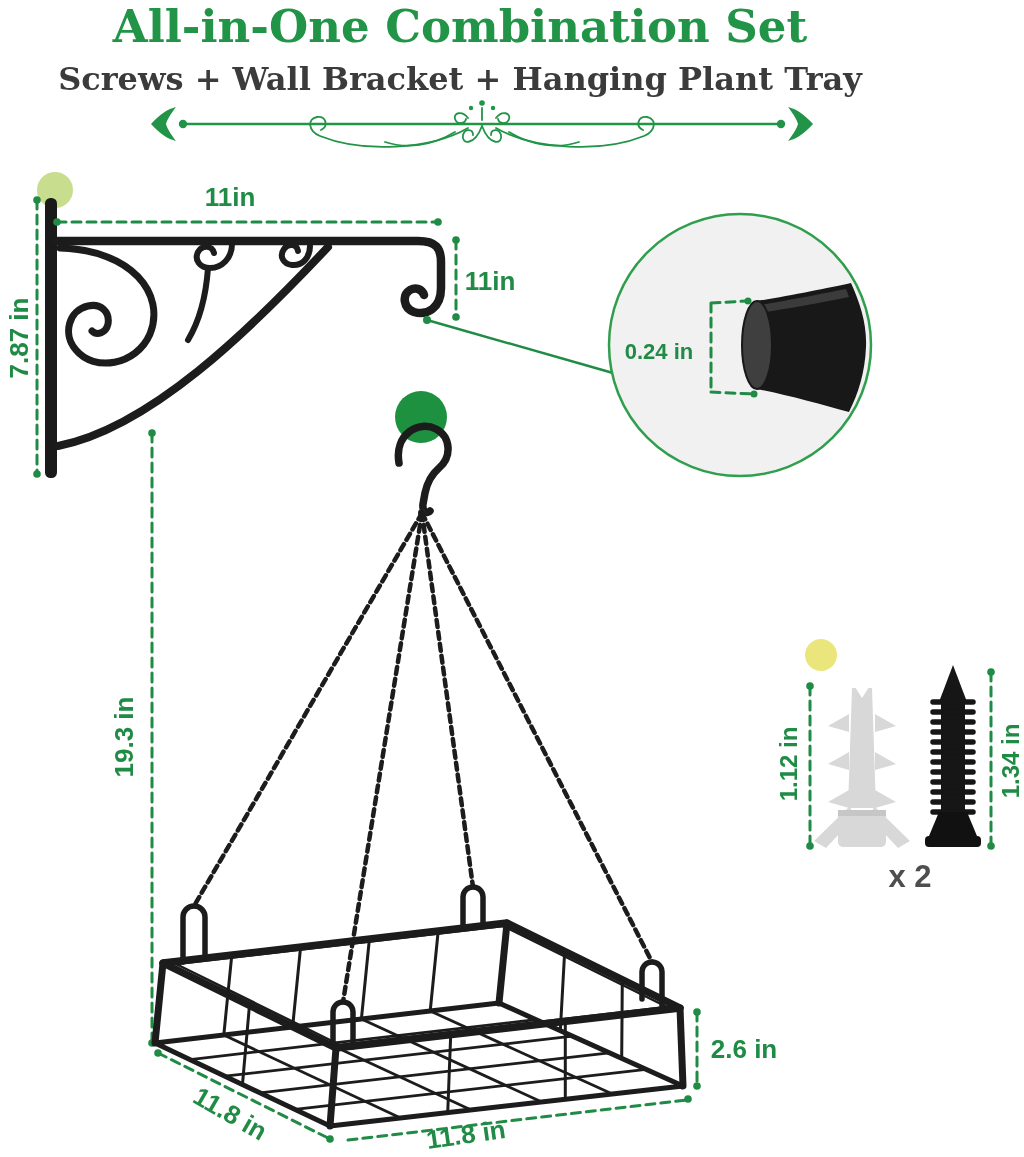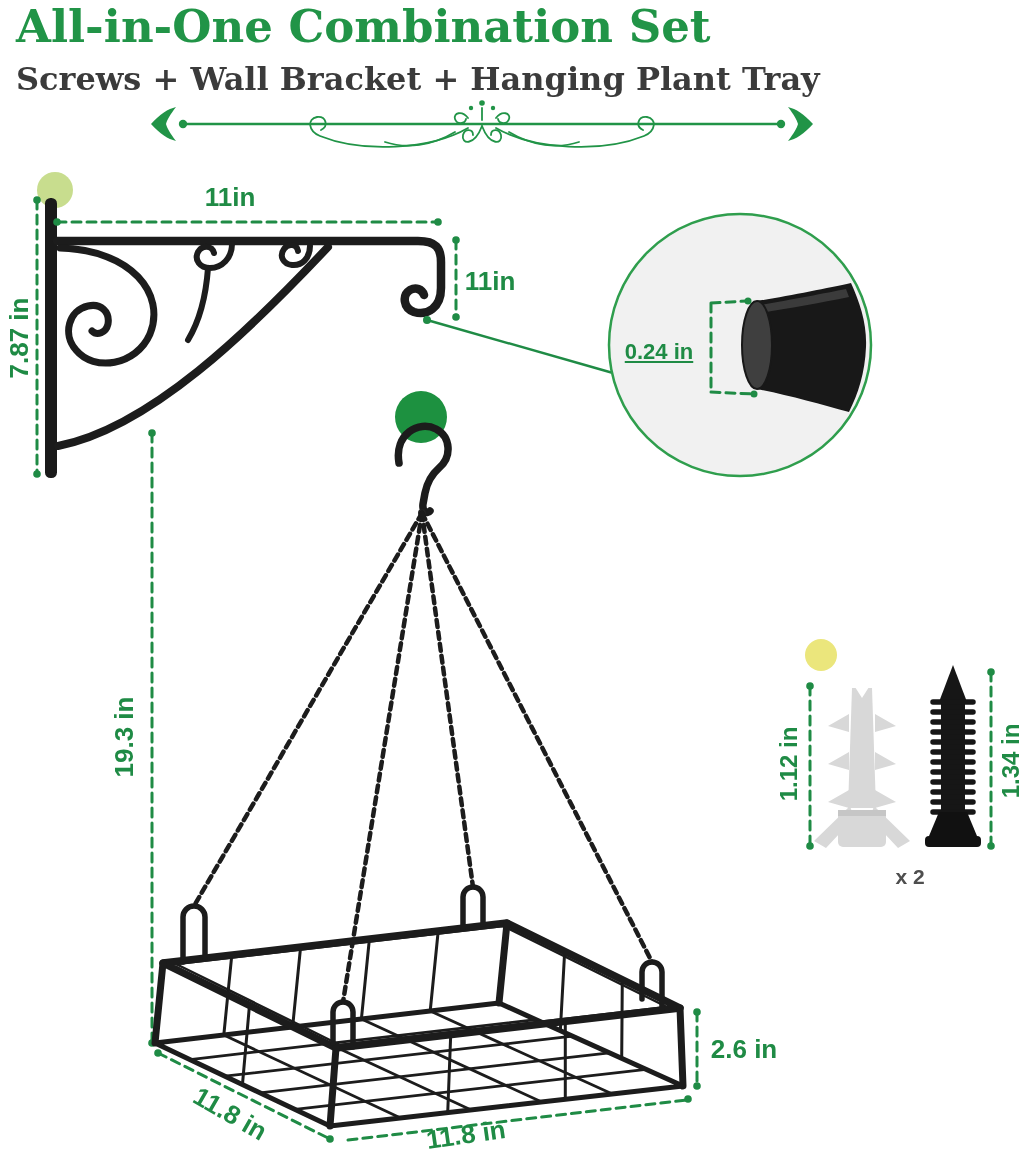--- a/index.html
+++ b/index.html
@@ -6,39 +6,39 @@
     --title-green:#219447;
     --dimension-green:#1f8b45;
     --subtitle-gray:#3b3b3b;
     --light-green-dot:#c8dd8e;
     --green-dot:#1d9140;
     --yellow-dot:#ebe67c;
   }
   html,body{margin:0;padding:0;background:#ffffff;}
   .canvas{position:relative;width:1024px;height:1157px;background:#fff;overflow:hidden;
           font-family:"Liberation Sans",sans-serif;}
-  .header{position:absolute;left:16px;top:0;width:920px;}
+  .header{position:absolute;left:0;top:0;width:920px;text-align:center;}
   .title{font-family:"DejaVu Serif","Liberation Serif",serif;font-weight:bold;
          font-size:45px;line-height:1.0;color:var(--title-green);margin-top:4px;letter-spacing:0px;}
   .subtitle{font-family:"DejaVu Serif","Liberation Serif",serif;font-weight:bold;
          font-size:32px;line-height:1.0;color:var(--subtitle-gray);margin-top:14px;}
   .art{position:absolute;left:0;top:0;}
   .dim{position:absolute;color:var(--dimension-green);font-weight:bold;font-size:26px;
        white-space:nowrap;transform:translate(-50%,-50%);}
   .d-bw{left:230px;top:197px;}
   .d-bh{left:19px;top:338px;transform:translate(-50%,-50%) rotate(-90deg);}
   .d-hd{left:490px;top:281px;}
-  .d-rod{left:659px;top:352px;font-size:22px;text-decoration:underline;}
+  .d-rod{left:659px;top:352px;font-size:22px;}
   .d-hh{left:124px;top:737px;transform:translate(-50%,-50%) rotate(-90deg);}
   .d-ls{left:230px;top:1114px;transform:translate(-50%,-50%) rotate(30deg);}
   .d-fw{left:466px;top:1135px;transform:translate(-50%,-50%) rotate(-8deg);}
   .d-bd{left:744px;top:1049px;}
   .d-al{left:789px;top:764px;transform:translate(-50%,-50%) rotate(-90deg);font-size:24px;}
   .d-sl{left:1011px;top:761px;transform:translate(-50%,-50%) rotate(-90deg);font-size:24px;}
-  .d-q{left:910px;top:877px;font-size:21px;color:#4e4e4e;}
+  .d-q{left:910px;top:877px;font-size:31px;color:#4e4e4e;}
   
   .fl{stroke:var(--title-green);fill:none;stroke-width:2.4;stroke-linecap:round;}
   .fl-thin{stroke:var(--title-green);fill:none;stroke-width:1.8;stroke-linecap:round;}
   .fl-fill{fill:var(--title-green);}
   .g-dash{stroke:var(--dimension-green);stroke-width:3;stroke-dasharray:9 6;fill:none;stroke-linecap:round;}
   .g-solid{stroke:var(--dimension-green);stroke-width:2.4;fill:none;}
   .g-dot{fill:var(--dimension-green);}
   .blk{stroke:#1c1c1c;fill:none;stroke-linecap:round;stroke-linejoin:round;}
   .dot-lg{fill:var(--light-green-dot);}
   .dot-g{fill:var(--green-dot);}

